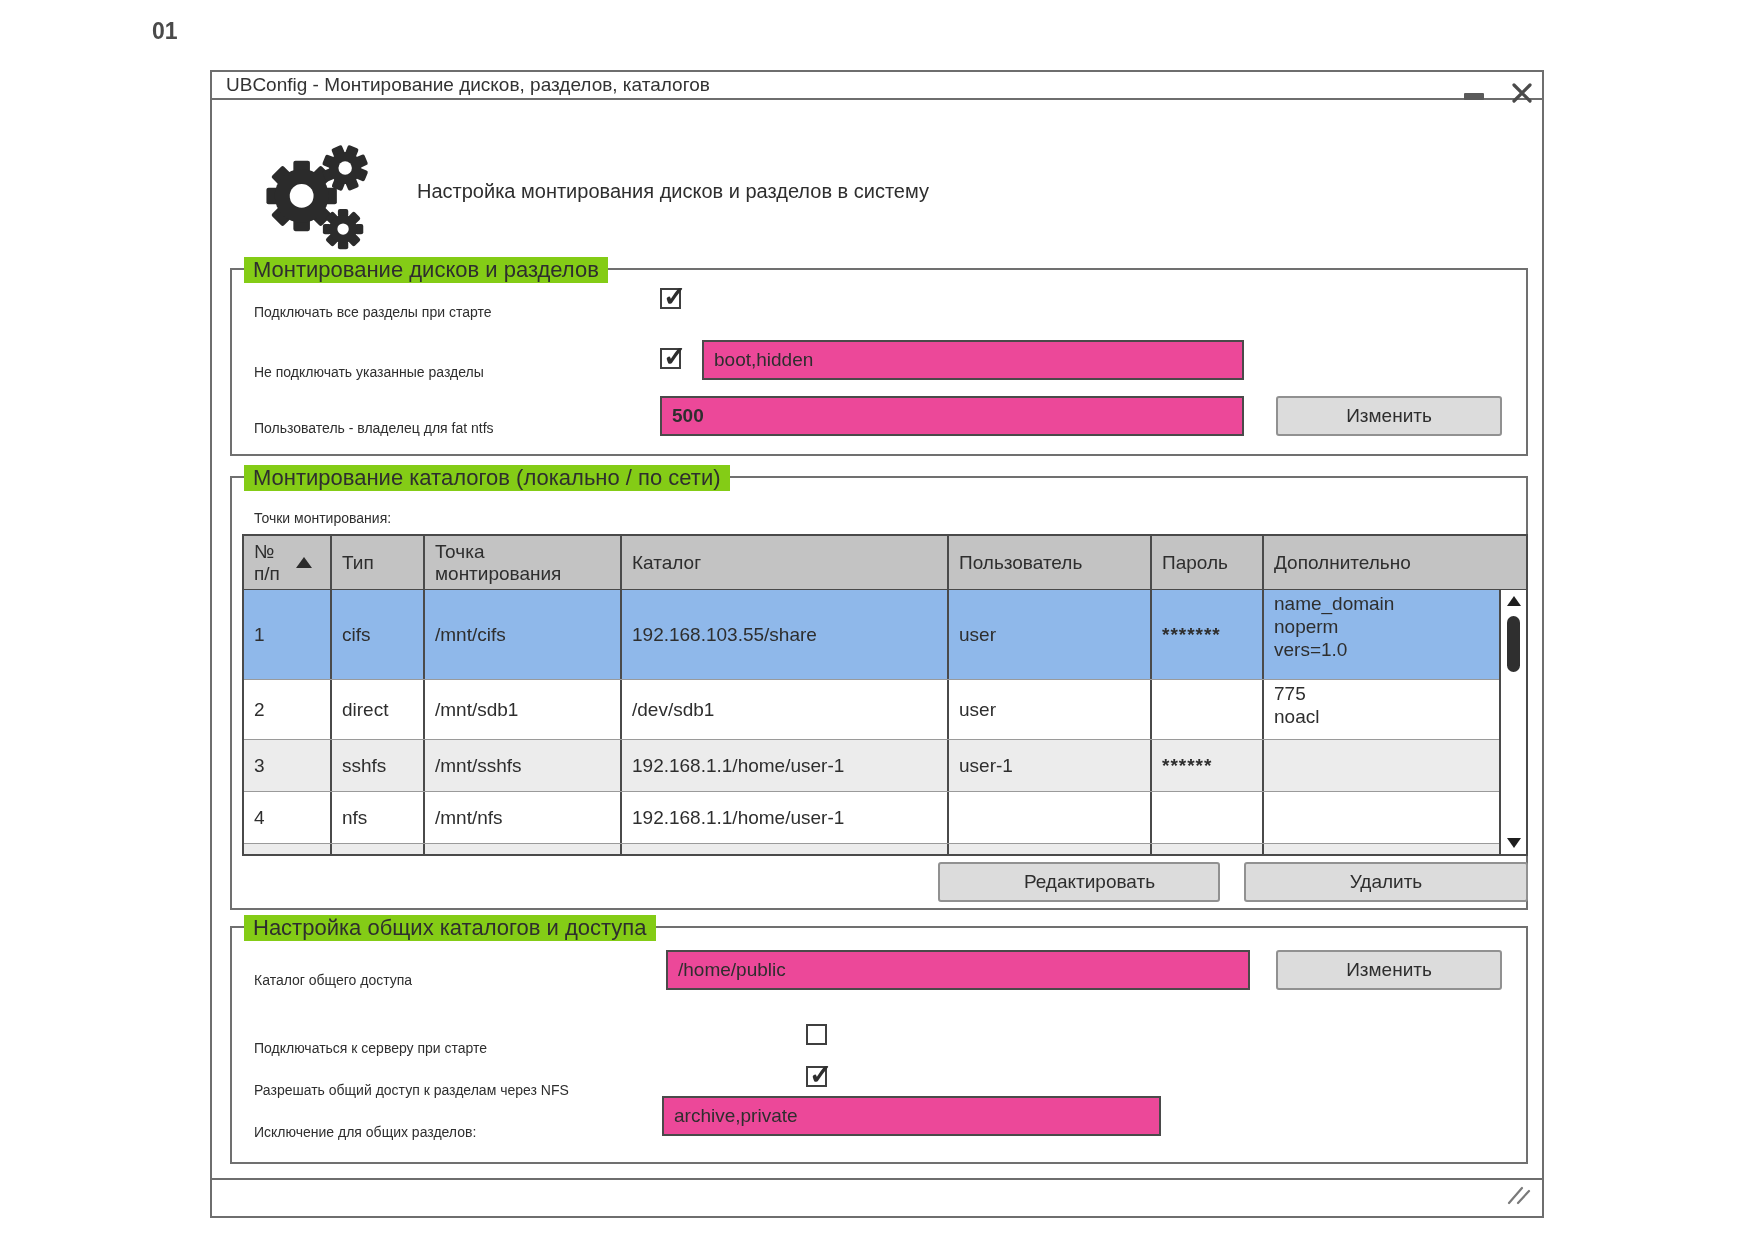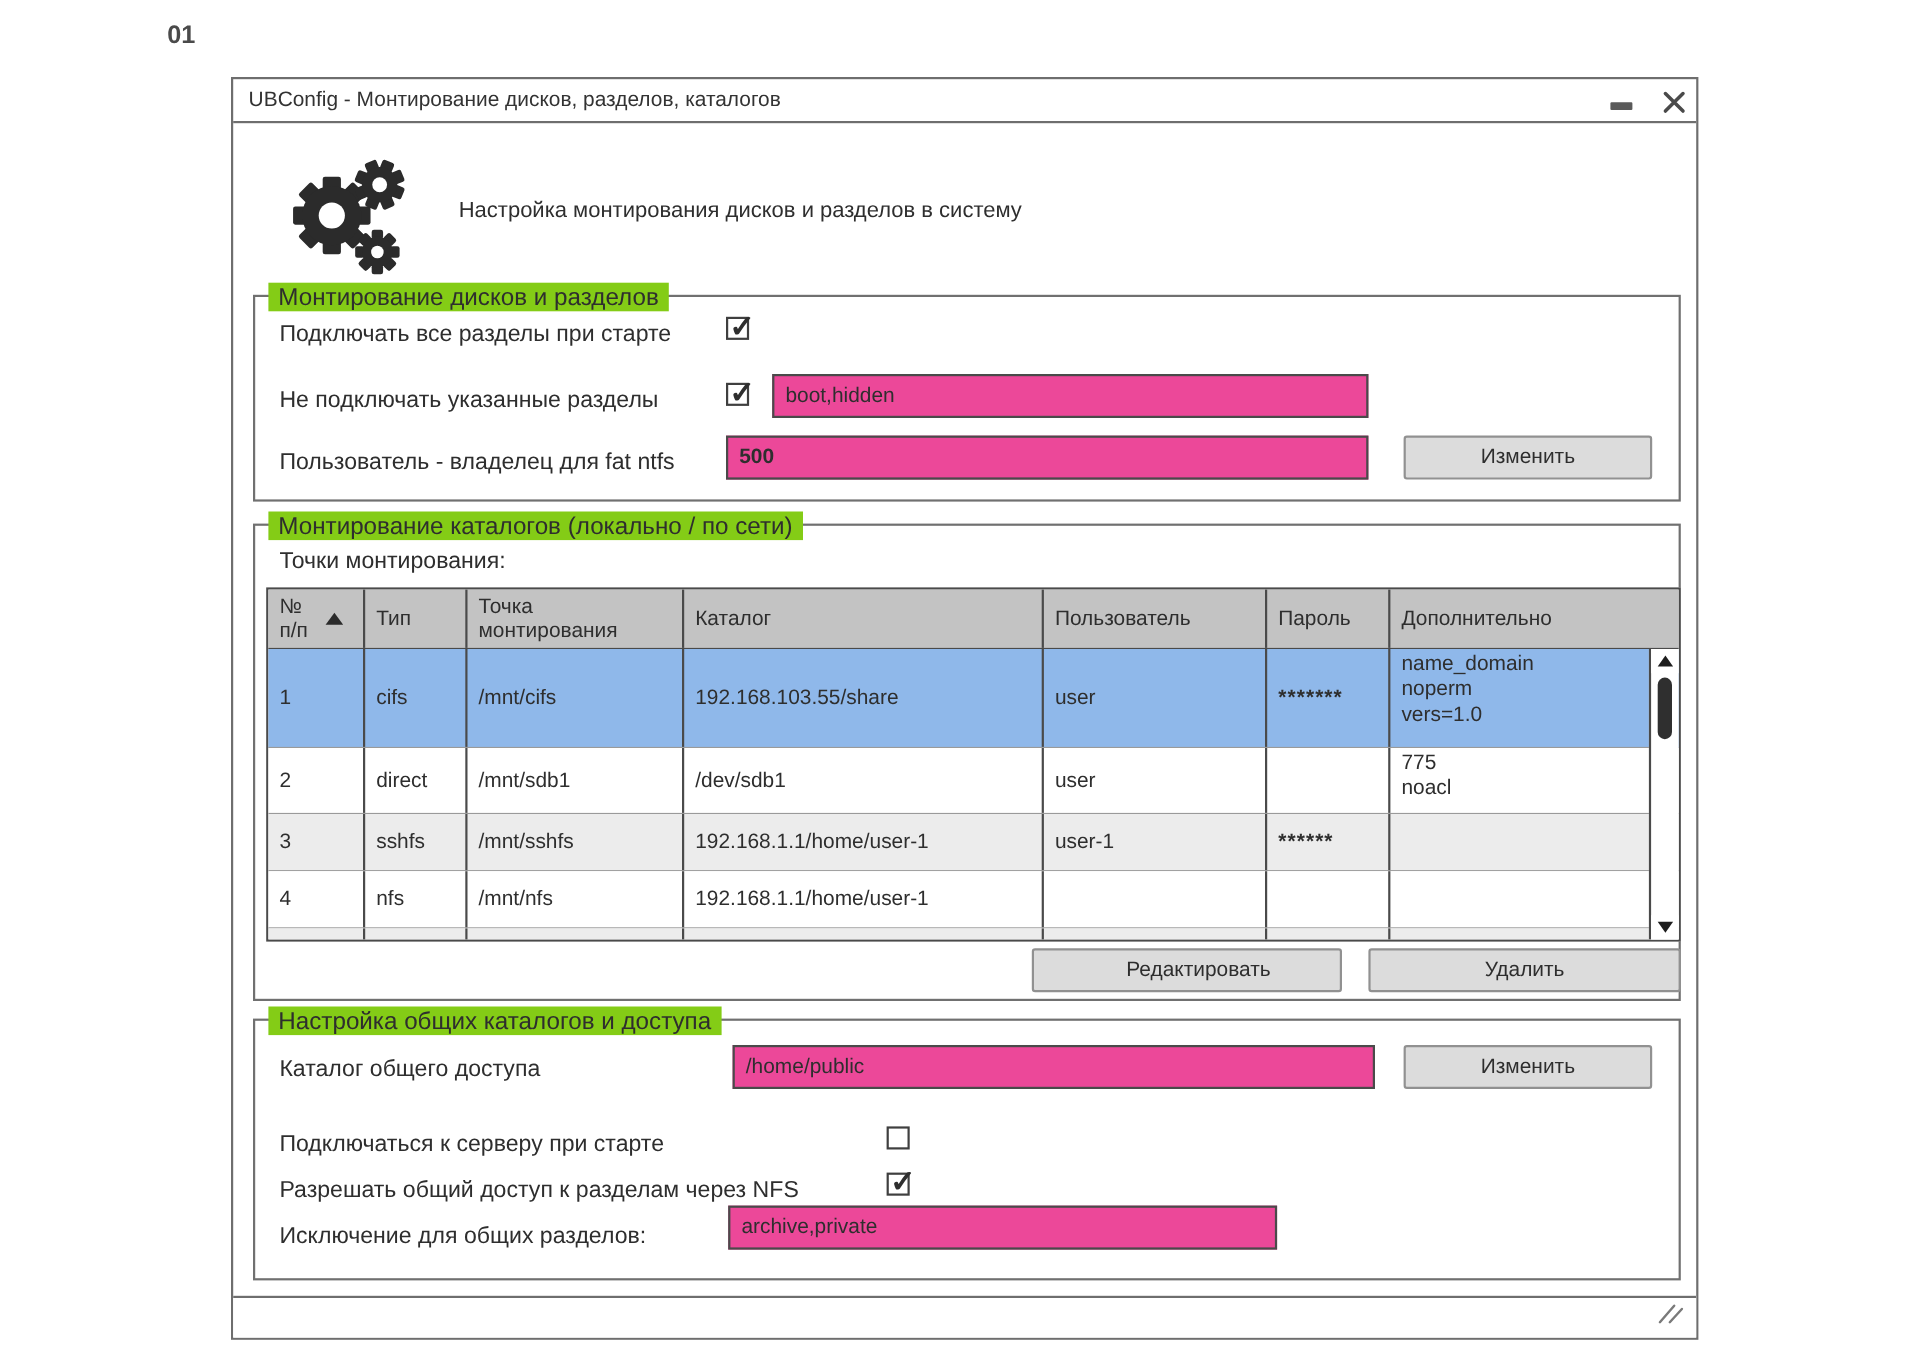--- a/index.html
+++ b/index.html
@@ -4,37 +4,37 @@
 <style>
   * { margin:0; padding:0; box-sizing:border-box; }
   html,body { width:1753px; height:1240px; background:#ffffff; overflow:hidden;
     font-family:"Liberation Sans", sans-serif; color:#2e2e2e; }
 
   .page-label { position:absolute; left:152px; top:18px; font-size:23px; font-weight:bold; color:#4a4a4a; }
 
   .window { position:absolute; left:210px; top:70px; width:1334px; height:1148px;
     border:2px solid #6e6e6e; background:#fff; }
 
-  .titlebar { position:relative; height:40px; border-bottom:2px solid #6e6e6e;
+  .titlebar { position:relative; height:28px; border-bottom:2px solid #6e6e6e;
     display:flex; align-items:center; padding:0 14px; }
   .titlebar .title { font-size:19px; color:#333; }
   .win-min { position:absolute; left:1252px; top:21px; width:20px; height:7px; background:#5a5a5a; border-radius:1px; cursor:pointer; }
   .win-close { position:absolute; left:1298px; top:9px; width:24px; height:24px; cursor:pointer; }
 
   .app-icon { position:absolute; left:42px; top:72px; }
   .subtitle { position:absolute; left:205px; top:108px; font-size:20px; }
 
   .groupbox { position:absolute; left:18px; width:1298px; border:2px solid #707070; background:#fff; }
   .legend { position:absolute; top:-13px; left:12px; background:#84cc16; padding:0 9px; font-size:22px; white-space:nowrap; }
 
   .g1 { top:196px; height:188px; }
   .g2 { top:404px; height:434px; }
   .g3 { top:854px; height:238px; }
 
-  .lbl { position:absolute; font-size:21px; white-space:nowrap; }
+  .lbl { position:absolute; font-size:14px; white-space:nowrap;margin-top:12px; }
 
   .checkbox { position:absolute; width:21px; height:21px; border:2px solid #3f3f3f; background:#fff; cursor:pointer; }
   .checkbox.checked::after { content:"✓"; position:absolute; left:1px; top:-10px;
     font-size:28px; font-weight:bold; color:#2e2e2e; }
 
   .field { position:absolute; height:40px; border:2px solid #4a4a4a; background:#ec4899;
     font-size:19px; line-height:36px; padding:0 10px; white-space:nowrap; overflow:hidden; cursor:text; }
 
   .btn { position:absolute; height:40px; background:#dcdcdc; border:2px solid #919191;
     border-radius:3px; font-size:19px; text-align:center; line-height:36px; cursor:pointer; }

